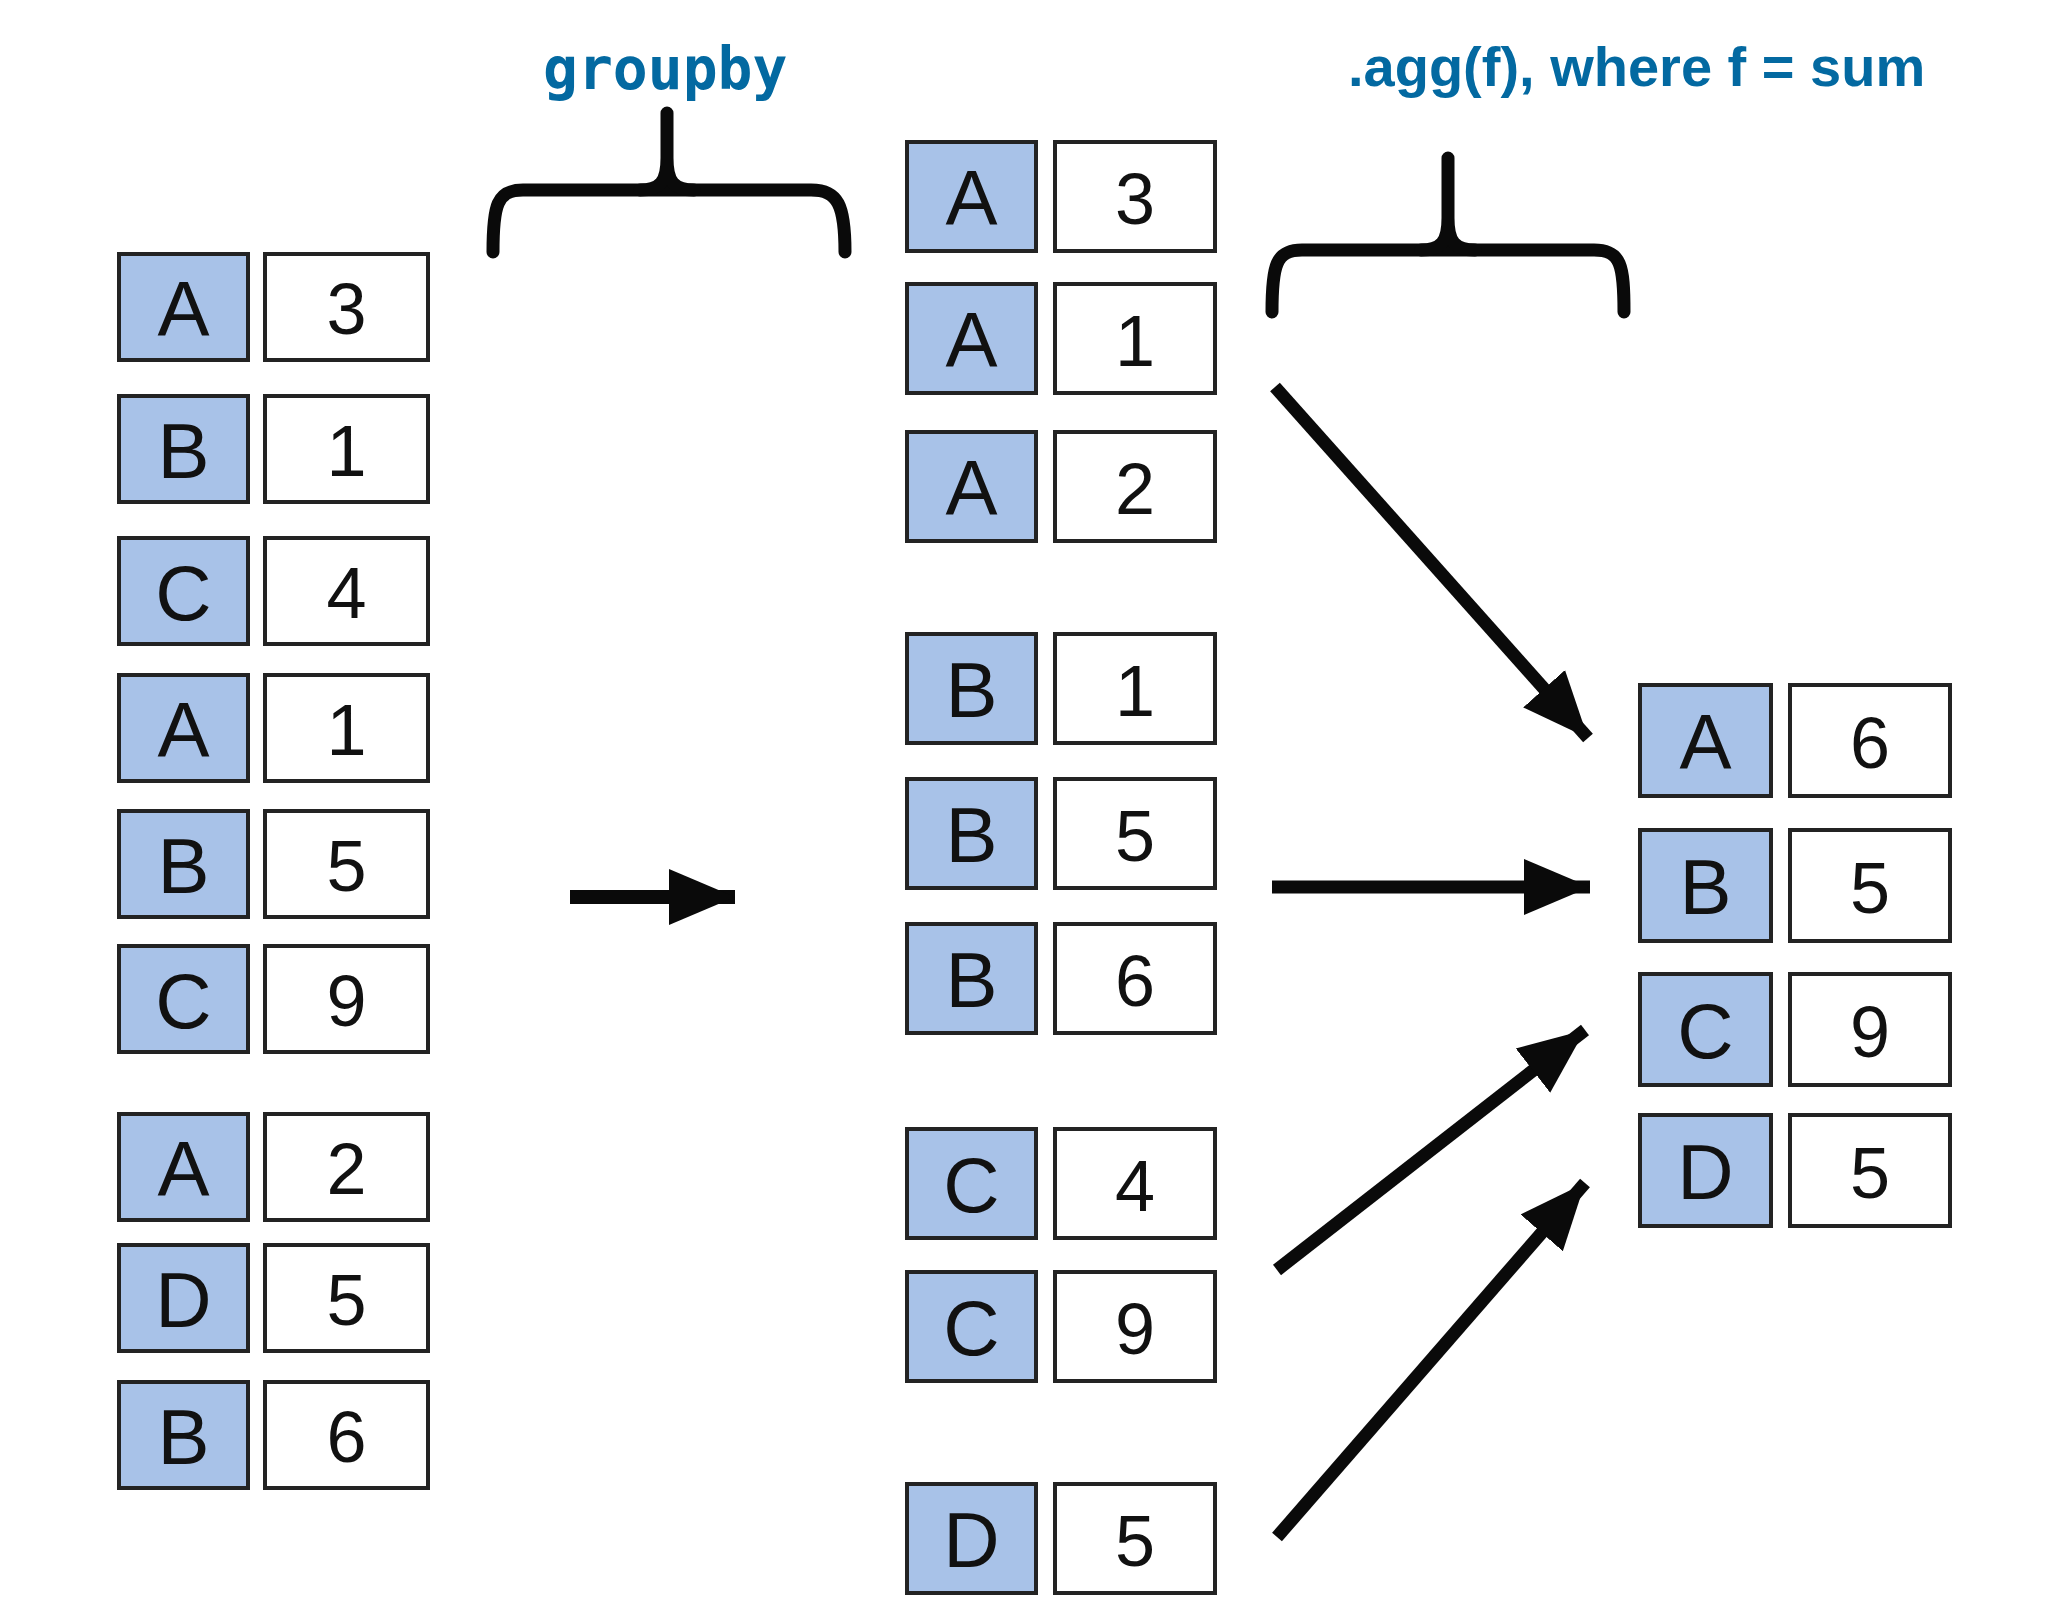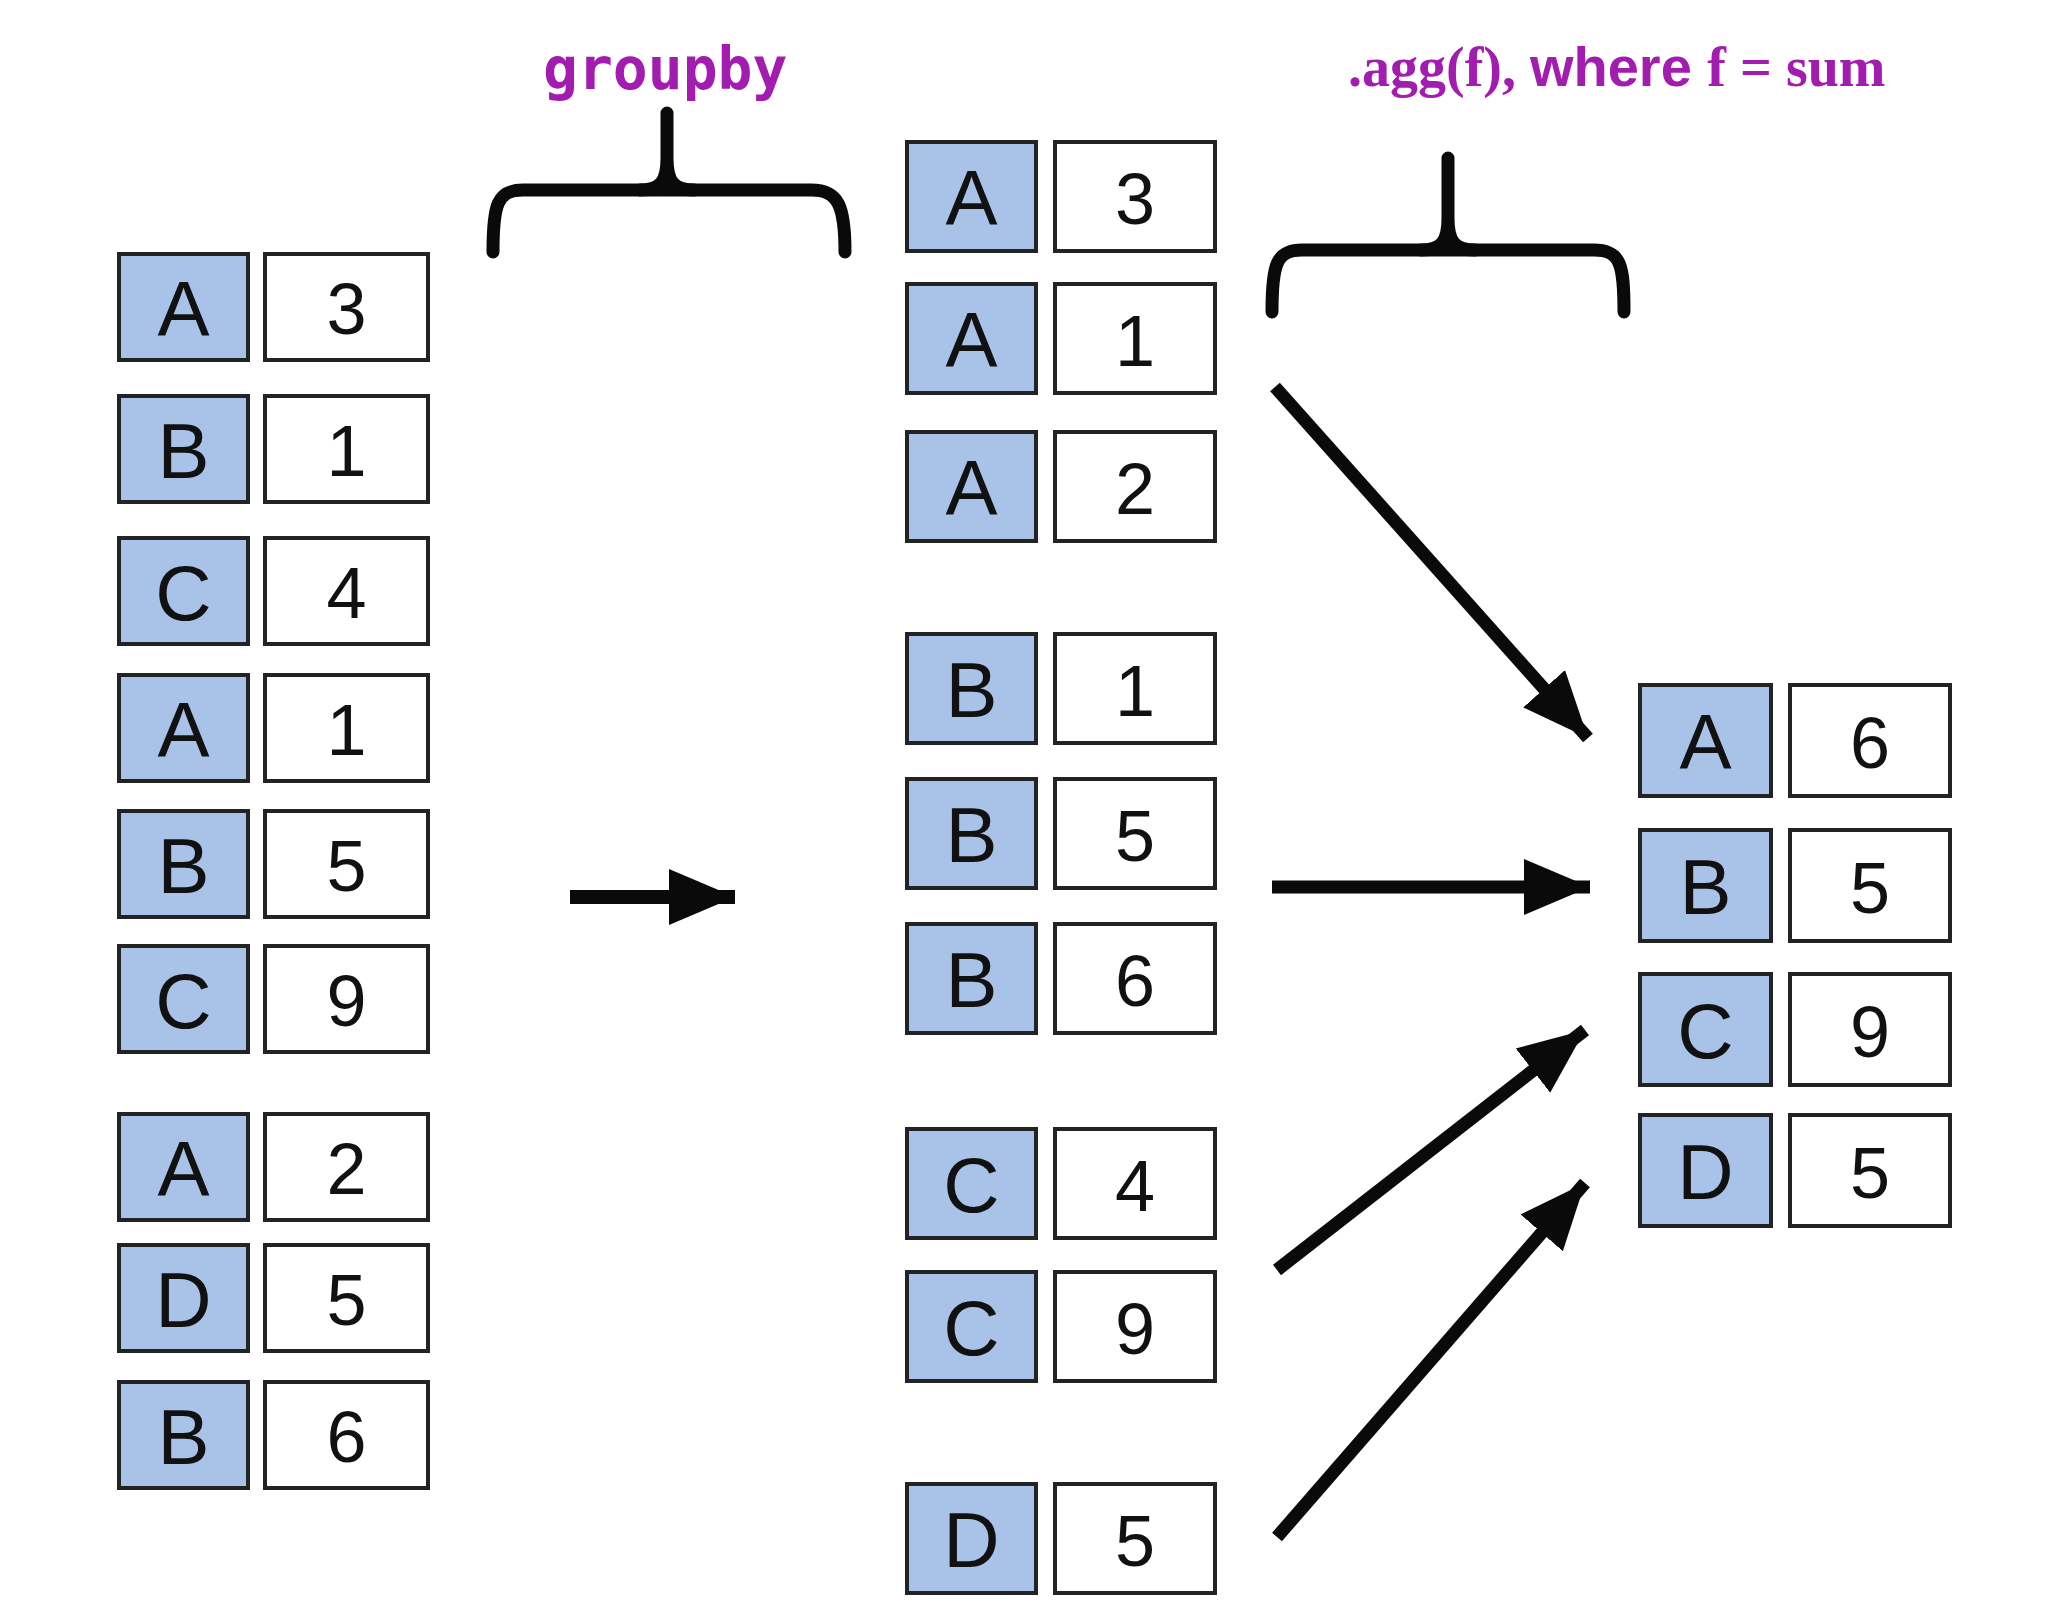--- a/index.html
+++ b/index.html
@@ -25,27 +25,27 @@
   
   .Lk{width:133px;height:110px;font-size:78px;}
   .Lv{width:167px;height:110px;font-size:72px;}
   .Mk{width:133px;height:113px;font-size:78px;}
   .Mv{width:164px;height:113px;font-size:72px;}
   .Rk{width:135px;height:115px;font-size:78px;}
   .Rv{width:164px;height:115px;font-size:72px;}
   .diagram-label{
     position:absolute;
     font-weight:bold;
-    color:#a21caf;
+    color:#0369a1;
     white-space:pre;
     line-height:1.1;
   }
   #groupby-label{left:543px;top:38px;font-size:58px;font-family:"DejaVu Sans Mono",monospace;}
   #agg-label{left:1348px;top:36px;font-size:56px;}
-  .mono{font-family:Liberation Serif, serif;}
+  .mono{font-family:Liberation Sans, sans-serif;}
   .sans{font-family:"Liberation Sans",sans-serif;margin-top:22px;}
   #overlay{position:absolute;left:0;top:0;pointer-events:none;}
 </style>
 </head>
 <body>
 
 <div id="diagram">
 
   <div id="groupby-label" class="diagram-label">groupby</div>
 

